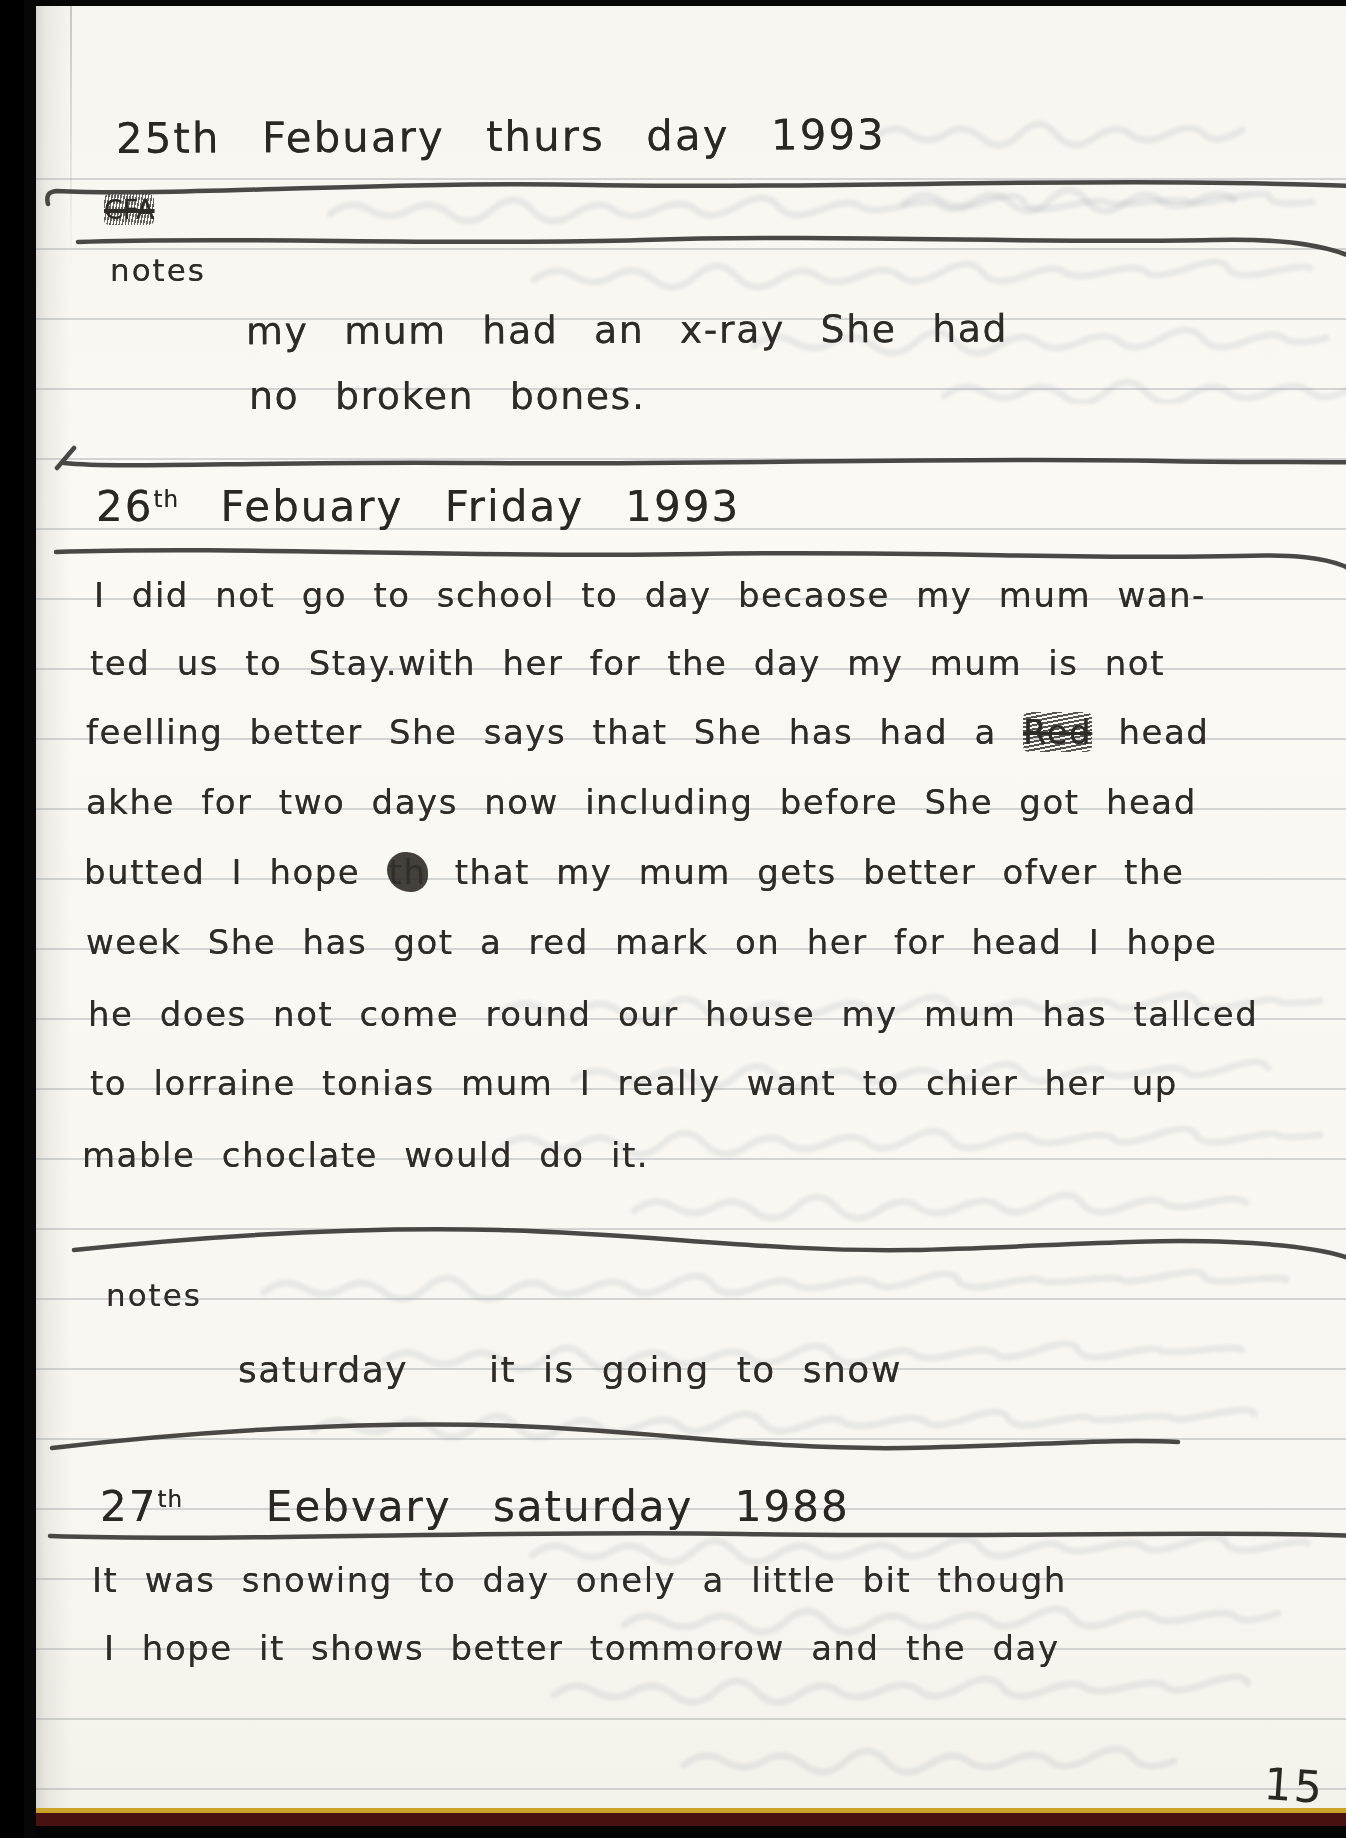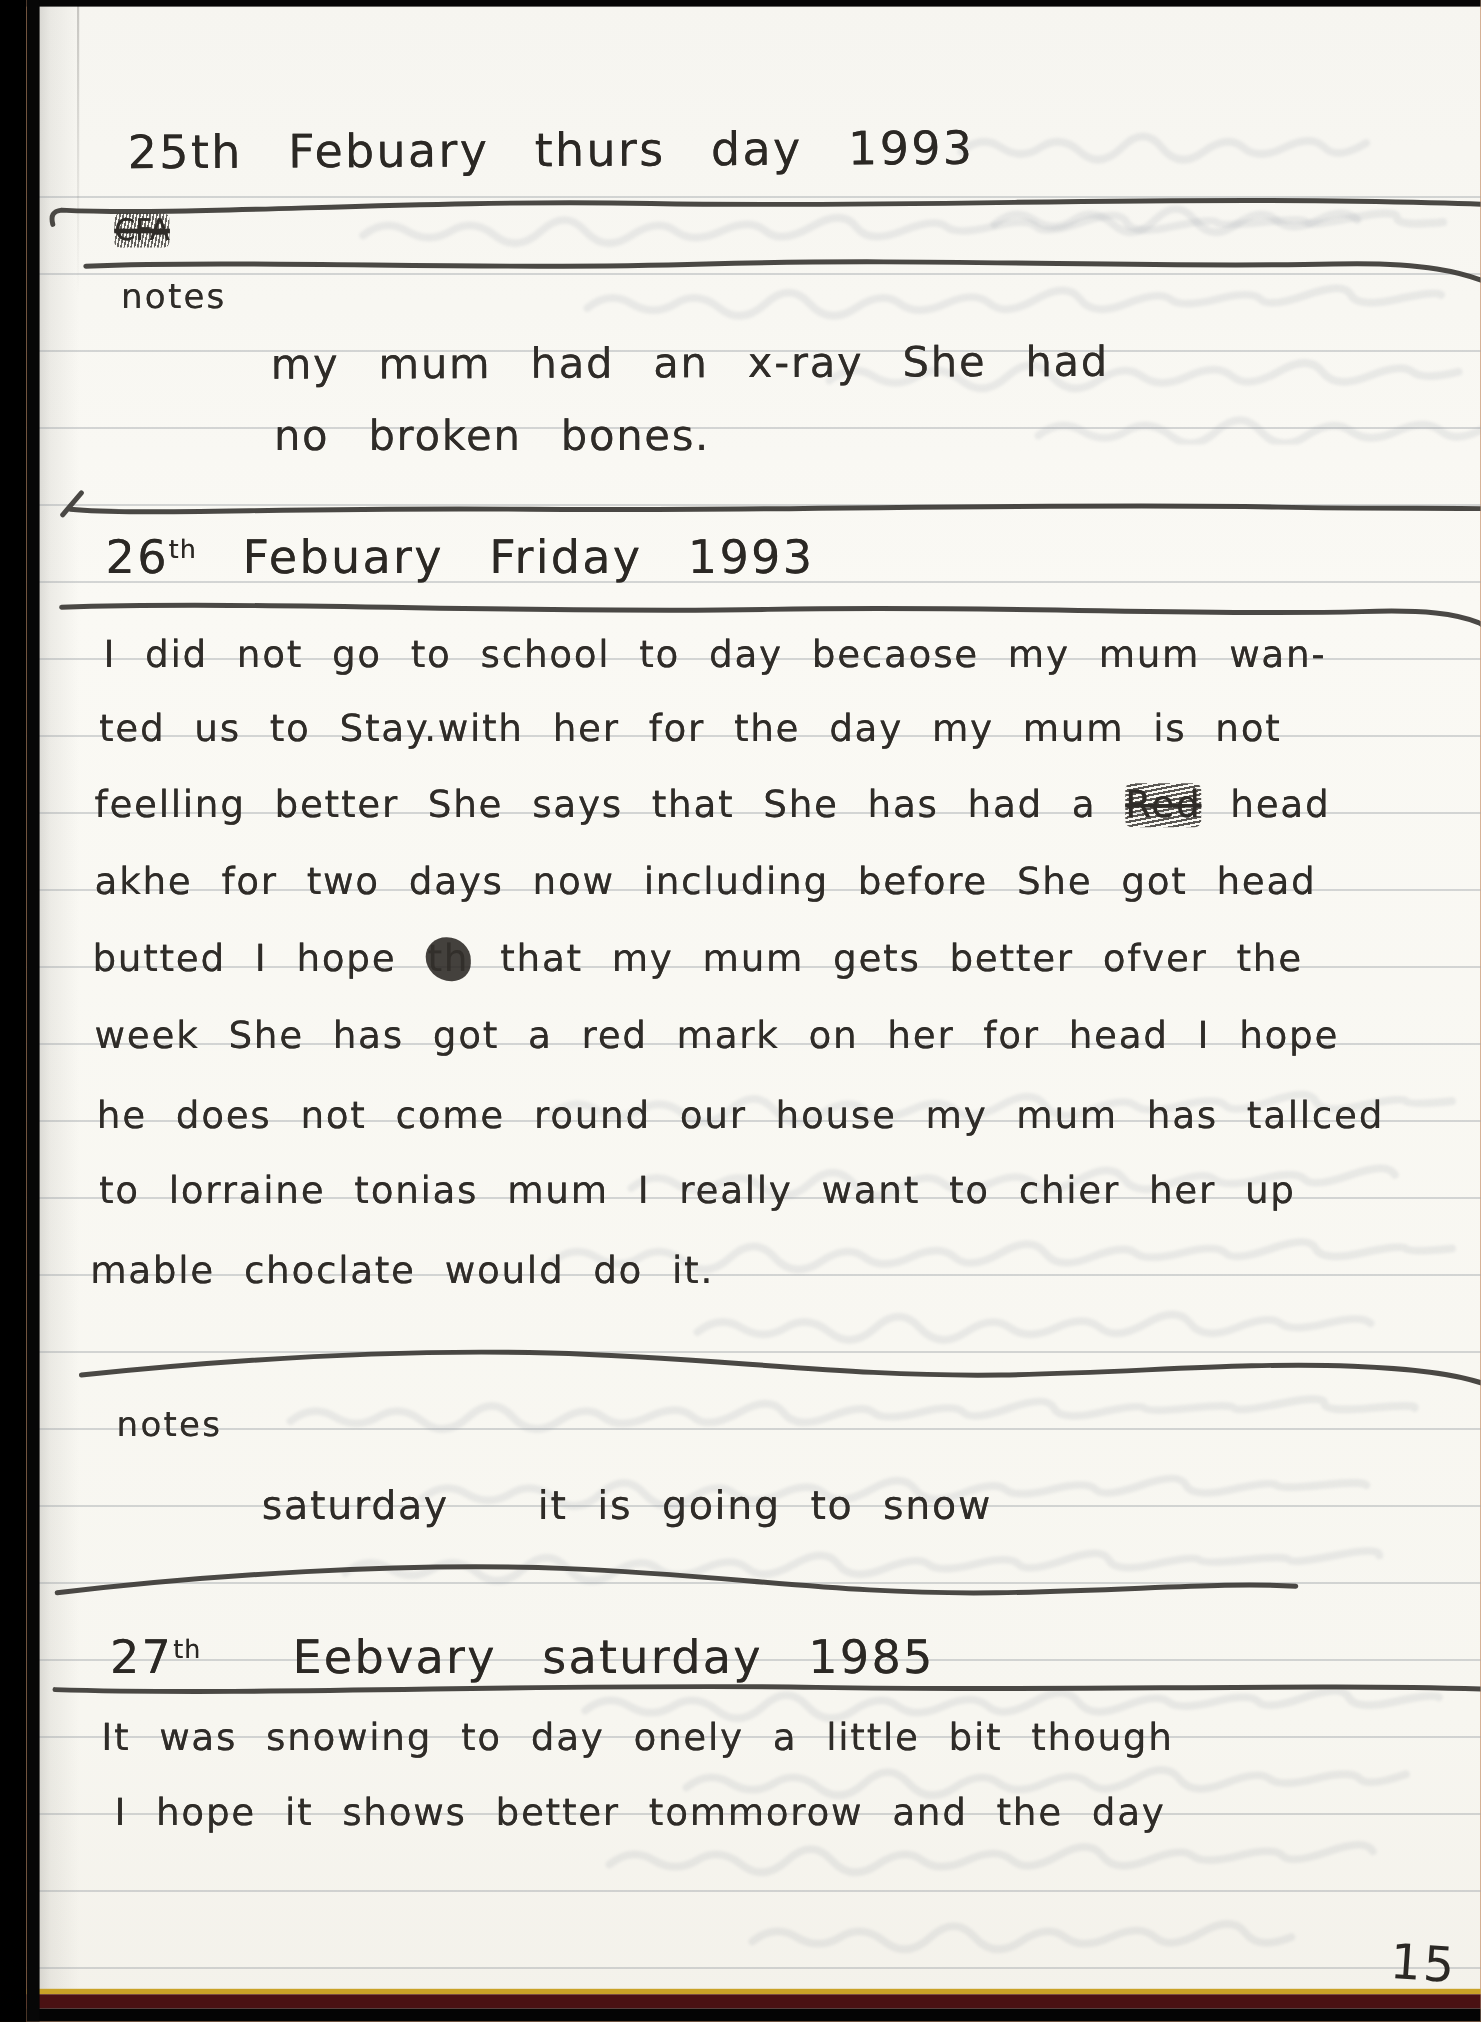--- a/index.html
+++ b/index.html
@@ -135,21 +135,21 @@
     <path d="M4,44 C120,32 280,20 430,24 C580,28 700,46 840,44 C960,42 1060,32 1160,36 C1232,39 1272,46 1292,58"></path>
   </svg>
 
   <div class="line notes-lbl" style="left:82px;top:1277px;">notes</div>
   <div class="line" style="left:214px;top:1349px;font-size:36px;">saturday   it is going to snow</div>
 
   <svg class="rule-svg" style="left:22px;top:1402px;" width="1144" height="62">
     <path d="M6,46 C140,30 320,18 470,24 C620,30 720,48 860,46 C984,44 1064,36 1132,40"></path>
   </svg>
 
-  <div class="line h" style="left:76px;top:1482px;"><span>27</span><span class="sup">th</span><span>  Eebvary saturday 1985</span></div>
+  <div class="line h" style="left:76px;top:1482px;"><span>27</span><span class="sup">th</span><span>  Eebvary saturday 1988</span></div>
   <svg class="rule-svg" style="left:18px;top:1510px;" width="1328" height="46">
     <path d="M8,26 C200,32 460,20 700,24 C940,28 1140,20 1322,26"></path>
   </svg>
 
   <div class="line" style="left:68px;top:1560px;text-align:right;">It was snowing to day onely a little bit though</div>
   <div class="line" style="left:80px;top:1628px;text-align:right;">I hope it shows better tommorow and the day</div>
 
   <div class="pagenum">15</div>
 
   <div class="gold-line"></div>

